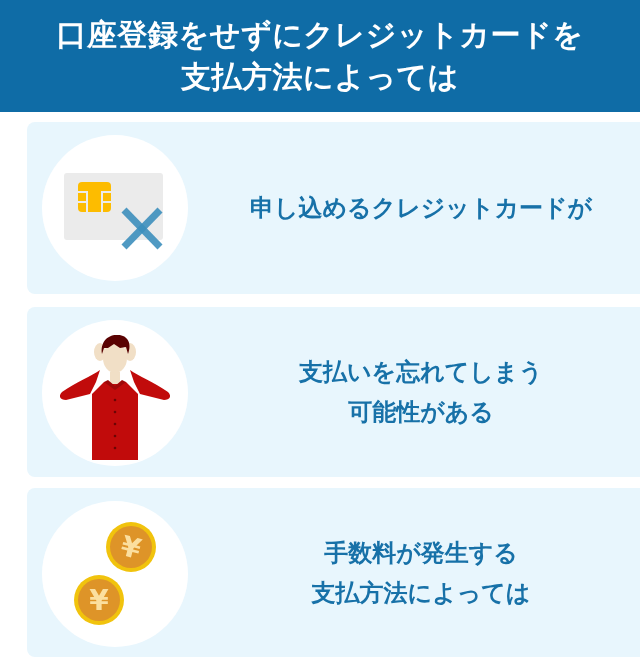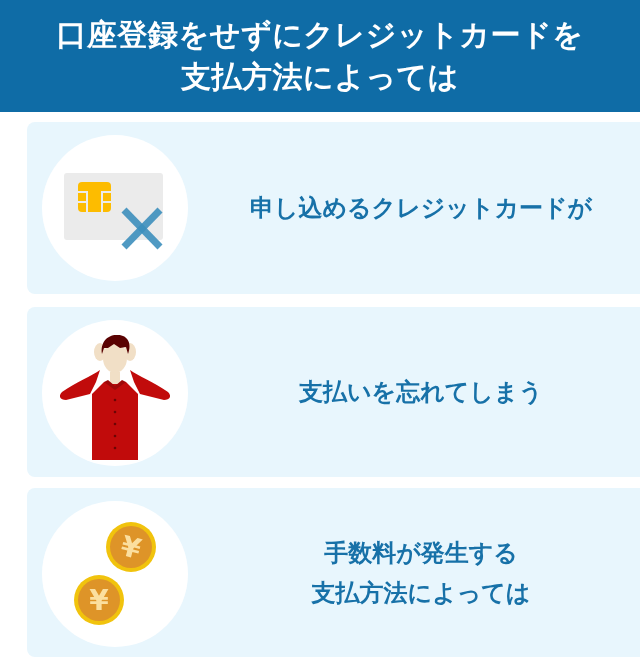--- a/index.html
+++ b/index.html
@@ -82,20 +82,21 @@
 
       <circle cx="73" cy="80" r="1.3" fill="#6b0505"></circle>
       <circle cx="73" cy="92" r="1.3" fill="#6b0505"></circle>
       <circle cx="73" cy="104" r="1.3" fill="#6b0505"></circle>
       <circle cx="73" cy="116" r="1.3" fill="#6b0505"></circle>
       <circle cx="73" cy="128" r="1.3" fill="#6b0505"></circle>
     </svg>
   </div>
   <div class="text">
     <div>支払いを忘れてしまう</div>
+    <div>可能性がある</div>
   </div>
 </div>
 
 <div class="card" style="top:488px;height:169px;">
   <div class="circle" style="top:13px;">
     <svg viewBox="0 0 146 146">
 
       <circle cx="89" cy="46" r="25" fill="#f1c30d"></circle>
       <circle cx="89" cy="46" r="21" fill="#de9428"></circle>
       <text x="89" y="56" text-anchor="middle" font-family="DejaVu Sans, sans-serif" font-weight="bold" font-size="28" fill="#fbdf9f" transform="rotate(15 89 46)">¥</text>

